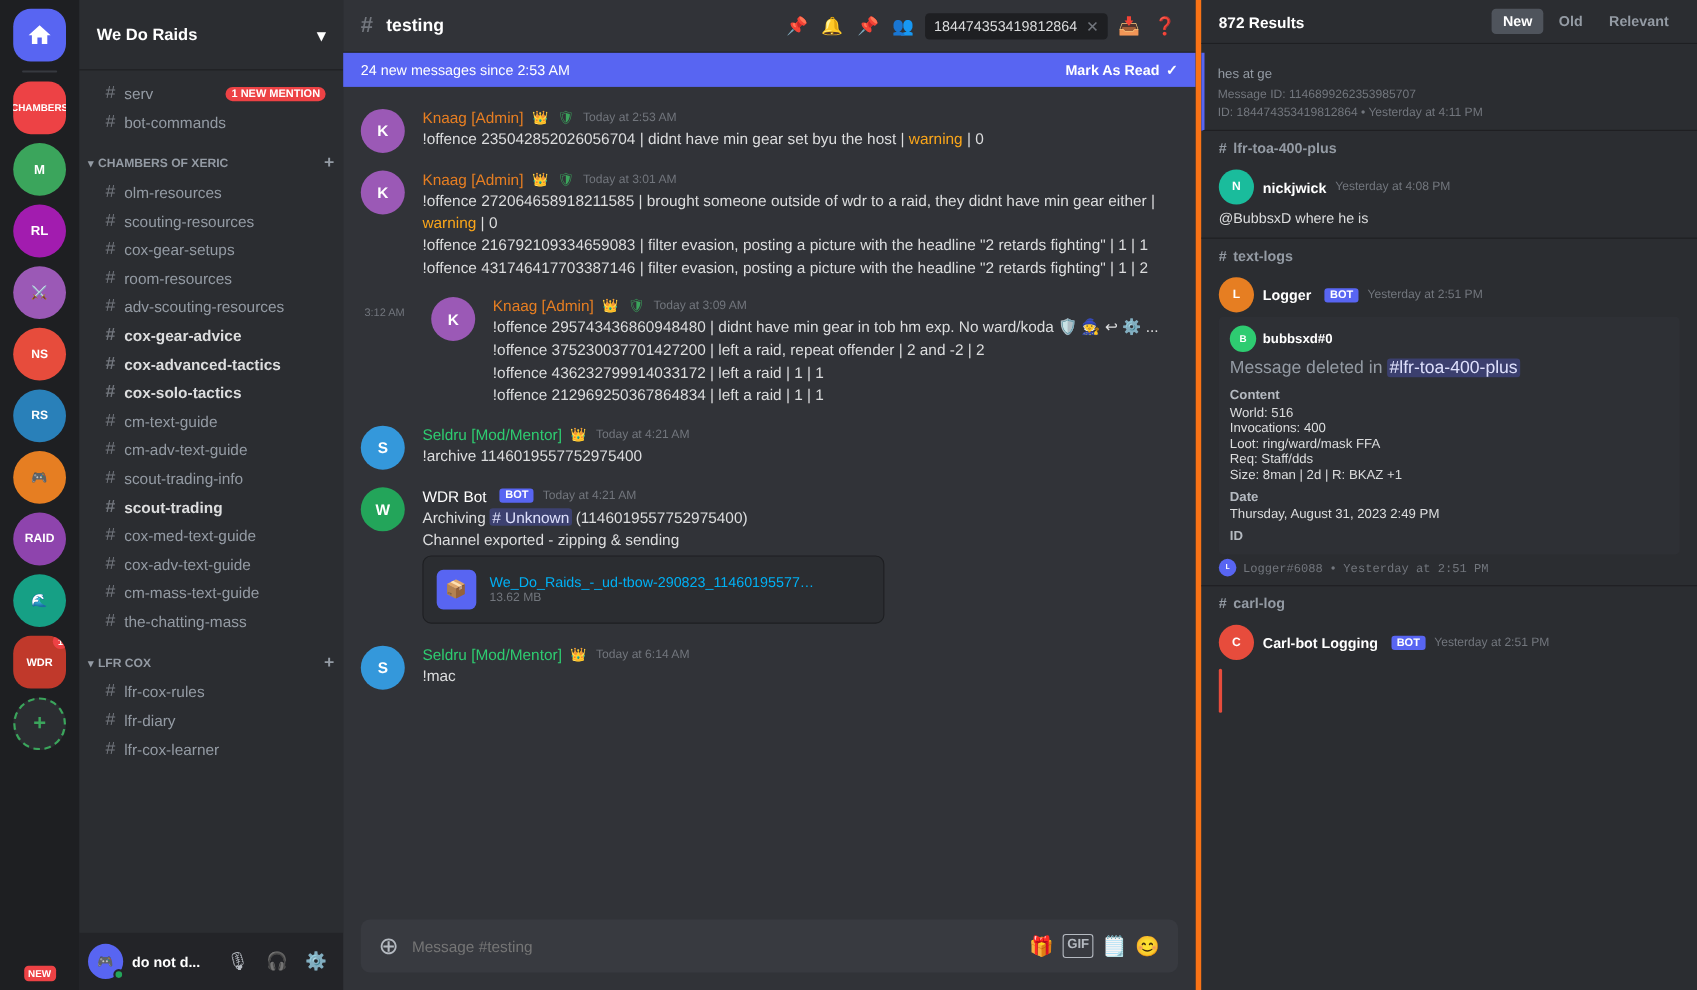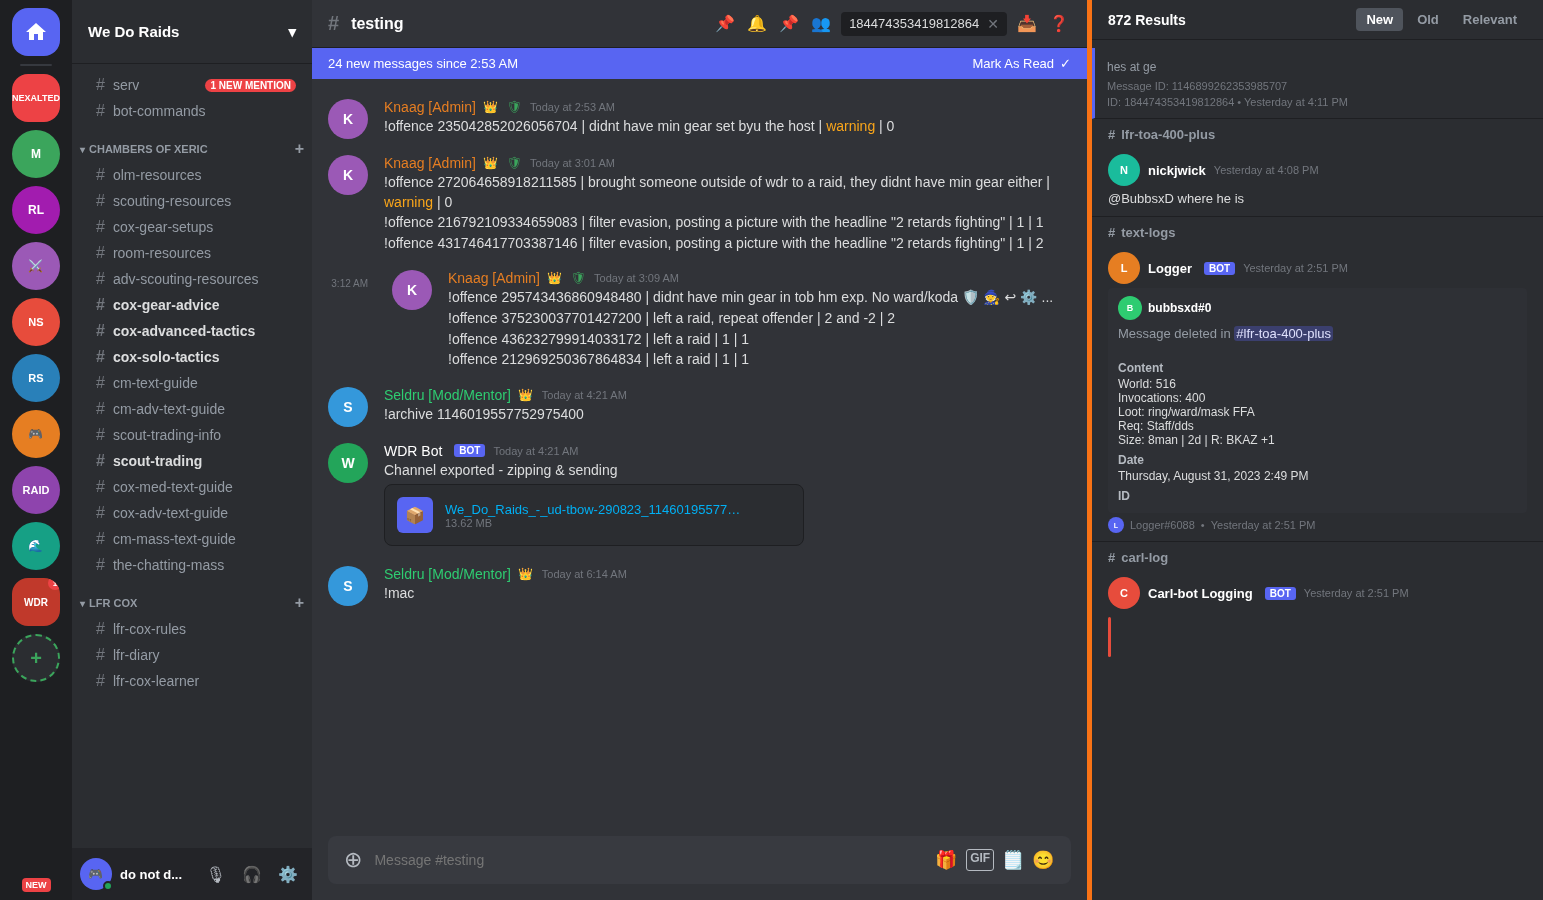--- a/index.html
+++ b/index.html
@@ -33,21 +33,21 @@
     
     .main { flex: 1; display: flex; flex-direction: column; background: #313338; min-width: 0; }
     .channel-header { height: 48px; border-bottom: 1px solid #1e1f22; display: flex; align-items: center; padding: 0 16px; gap: 12px; flex-shrink: 0; }
     .channel-header-hash { color: #72767d; font-size: 20px; font-weight: 700; }
     .channel-header-name { font-weight: 700; color: #fff; font-size: 16px; }
     .header-icons { margin-left: auto; display: flex; gap: 8px; align-items: center; }
     .header-icon { width: 24px; height: 24px; display: flex; align-items: center; justify-content: center; color: #b5bac1; cursor: pointer; font-size: 16px; }
 
     
     .new-messages-bar { background: #5865f2; color: white; padding: 8px 16px; display: flex; align-items: flex-end; justify-content: space-between; font-size: 13px; flex-shrink: 0; }
-    .mark-as-read { font-weight: 400; cursor: pointer; display: flex; align-items: center; gap: 6px; }
+    .mark-as-read { font-weight: 700; cursor: pointer; display: flex; align-items: center; gap: 6px; }
 
     
     .messages-container { flex: 1; overflow-y: auto; padding: 16px 0; }
     .messages-container::-webkit-scrollbar { width: 8px; }
     .messages-container::-webkit-scrollbar-thumb { background: #1a1b1e; border-radius: 4px; }
     .date-divider { display: flex; align-items: center; gap: 8px; padding: 8px 16px; color: #949ba4; font-size: 12px; font-weight: 600; }
     .date-divider::before, .date-divider::after { content: ''; flex: 1; height: 1px; background: #3f4147; }
     .message-group { display: flex; padding: 4px 16px; gap: 16px; }
     .avatar { width: 40px; height: 40px; border-radius: 50%; flex-shrink: 0; display: flex; align-items: center; justify-content: center; font-weight: 700; font-size: 14px; color: white; }
     .message-content { flex: 1; min-width: 0; }
@@ -87,41 +87,41 @@
     .result-channel-header { padding: 8px 16px 4px; display: flex; align-items: center; gap: 6px; font-size: 13px; font-weight: 700; color: #949ba4; }
     .result-item { padding: 8px 16px; border-bottom: 1px solid #1e1f22; }
     .result-item:last-child { border-bottom: none; }
     .result-meta { display: flex; align-items: center; gap: 8px; margin-bottom: 4px; }
     .result-avatar { width: 32px; height: 32px; border-radius: 50%; display: flex; align-items: center; justify-content: center; font-weight: 700; font-size: 11px; color: white; flex-shrink: 0; }
     .result-author { font-weight: 700; font-size: 13px; color: #fff; }
     .result-timestamp { font-size: 11px; color: #72767d; }
     .result-text { font-size: 13px; color: #dcddde; line-height: 1.4; }
     .result-deleted-msg { background: #2e3035; border-radius: 4px; padding: 8px 10px; margin-top: 4px; }
     .result-code { background: #1e1f22; border-radius: 4px; padding: 4px 6px; font-family: monospace; font-size: 11px; color: #dcddde; margin-top: 4px; }
-    .result-footer { display: flex; align-items: center; gap: 6px; margin-top: 4px; font-size: 11px; color: #72767d; }
+    .result-footer { display: flex; align-items: flex-end; gap: 6px; margin-top: 4px; font-size: 11px; color: #72767d; font-family: Liberation Mono, monospace; }
     .result-footer-avatar { width: 16px; height: 16px; border-radius: 50%; background: #5865f2; display: flex; align-items: center; justify-content: center; font-size: 7px; color: white; font-weight: 700; }
 
     .wdr-bot-avatar { background: #23a55a; }
     .knaag-avatar { background: #9b59b6; }
     .seldru-avatar { background: #3498db; }
     .crown-icon { color: #f0b232; font-size: 12px; }
 
     .relative-msg { position: relative; }
   </style>
 </head>
 <body>
 
 <div class="server-list">
   <div class="server-icon active" style="background:#5865f2;">
     <svg width="24" height="24" viewBox="0 0 24 24" fill="white">
         <path d="M10 20v-6h4v6h5v-8h3L12 3 2 12h3v8z"></path>
       </svg>
   </div>
   <div class="server-divider"></div>
-  <div class="server-icon" style="background:#ed4245; font-size:9px; font-weight:900; color:white; border-radius:16px;">NEXALTED</div>
+  <div class="server-icon" style="background:#ed4245; font-size:9px; font-weight:900; color:white; border-radius:16px;">CHAMBERS</div>
   <div class="server-icon" style="background:#3ba55c;">M</div>
   <div class="server-icon" style="background:#a21caf;">RL</div>
   <div class="server-icon" style="background:#9b59b6;">⚔️</div>
   <div class="server-icon" style="background:#e74c3c; font-size:11px;">NS</div>
   <div class="server-icon" style="background:#2980b9; font-size:11px;">RS</div>
   <div class="server-icon" style="background:#e67e22;">🎮</div>
   <div class="server-icon" style="background:#8e44ad; font-size:11px;">RAID</div>
   <div class="server-icon" style="background:#16a085;">🌊</div>
   <div class="server-icon" style="background:#c0392b; font-size:10px; border-radius:16px; position:relative;">
     WDR
@@ -355,20 +355,21 @@
 
     <div class="message-group relative-msg" style="position:relative;margin-top:8px;">
       <div class="avatar wdr-bot-avatar" style="background:#23a55a;">W</div>
       <div class="message-content">
         <div class="message-header">
           <span class="message-author" style="color:#fff;">WDR Bot</span>
           <span class="bot-badge">BOT</span>
           <span class="message-timestamp">Today at 4:21 AM</span>
         </div>
         <div class="message-text">
+          <div class="message-line">Archiving <span class="channel-mention"># Unknown</span> (1146019557752975400)</div>
           <div class="message-line">Channel exported - zipping &amp; sending</div>
         </div>
         <div class="attachment">
           <div class="attachment-icon">📦</div>
           <div>
             <div class="attachment-name">We_Do_Raids_-_ud-tbow-290823_1146019557752...</div>
             <div class="attachment-size">13.62 MB</div>
           </div>
         </div>
       </div>
@@ -450,21 +451,21 @@
         <span class="result-author">Logger</span>
         <span class="bot-badge">BOT</span>
         <span class="result-timestamp">Yesterday at 2:51 PM</span>
       </div>
 
       <div class="result-deleted-msg">
         <div style="display:flex;align-items:center;gap:6px;margin-bottom:6px;">
           <div style="width:24px;height:24px;border-radius:50%;background:#2ecc71;display:flex;align-items:center;justify-content:center;font-size:9px;color:white;font-weight:700;">B</div>
           <span style="font-size:12px;font-weight:700;color:#fff;">bubbsxd#0</span>
         </div>
-        <div style="font-size:13px;color:#949ba4;margin-bottom:20px;">
+        <div style="font-size:16px;color:#949ba4;margin-bottom:8px;">
           Message deleted in <span class="channel-mention">#lfr-toa-400-plus</span>
         </div>
         <div style="font-size:12px;font-weight:700;color:#b5bac1;margin-bottom:2px;">Content</div>
         <div style="font-size:12px;color:#dcddde;">
           <div>World: 516</div>
           <div>Invocations: 400</div>
           <div>Loot: ring/ward/mask FFA</div>
           <div>Req: Staff/dds</div>
           <div>Size: 8man | 2d | R: BKAZ +1</div>
         </div>

